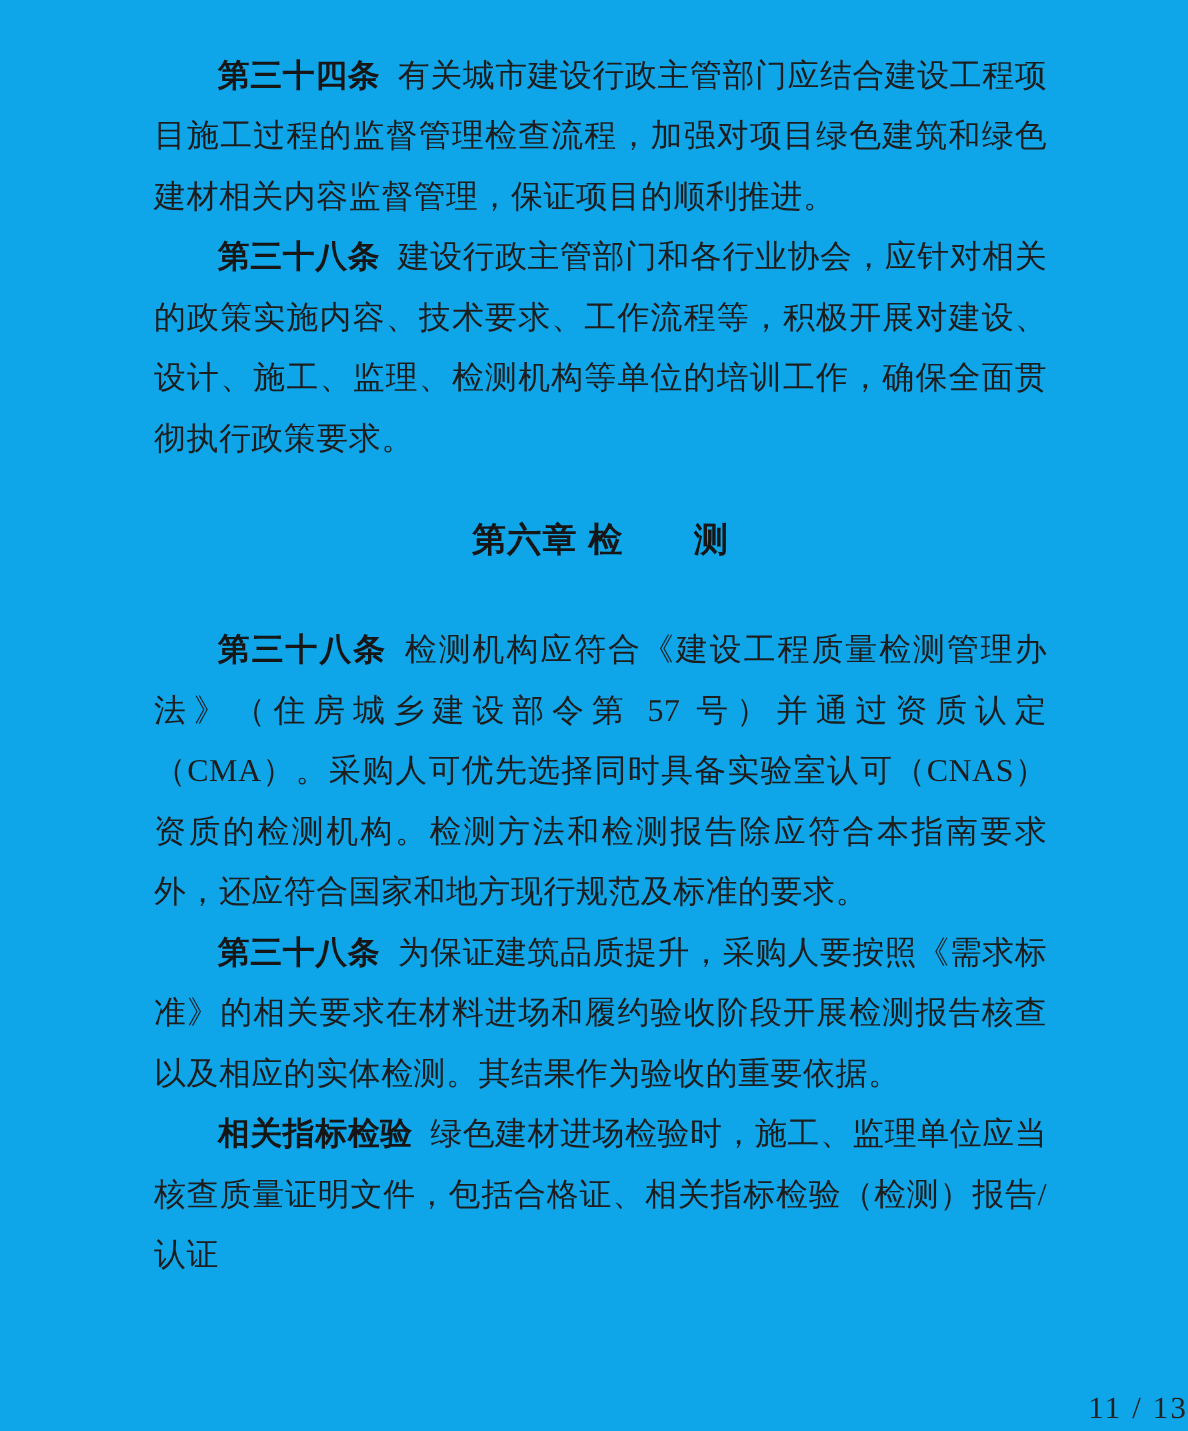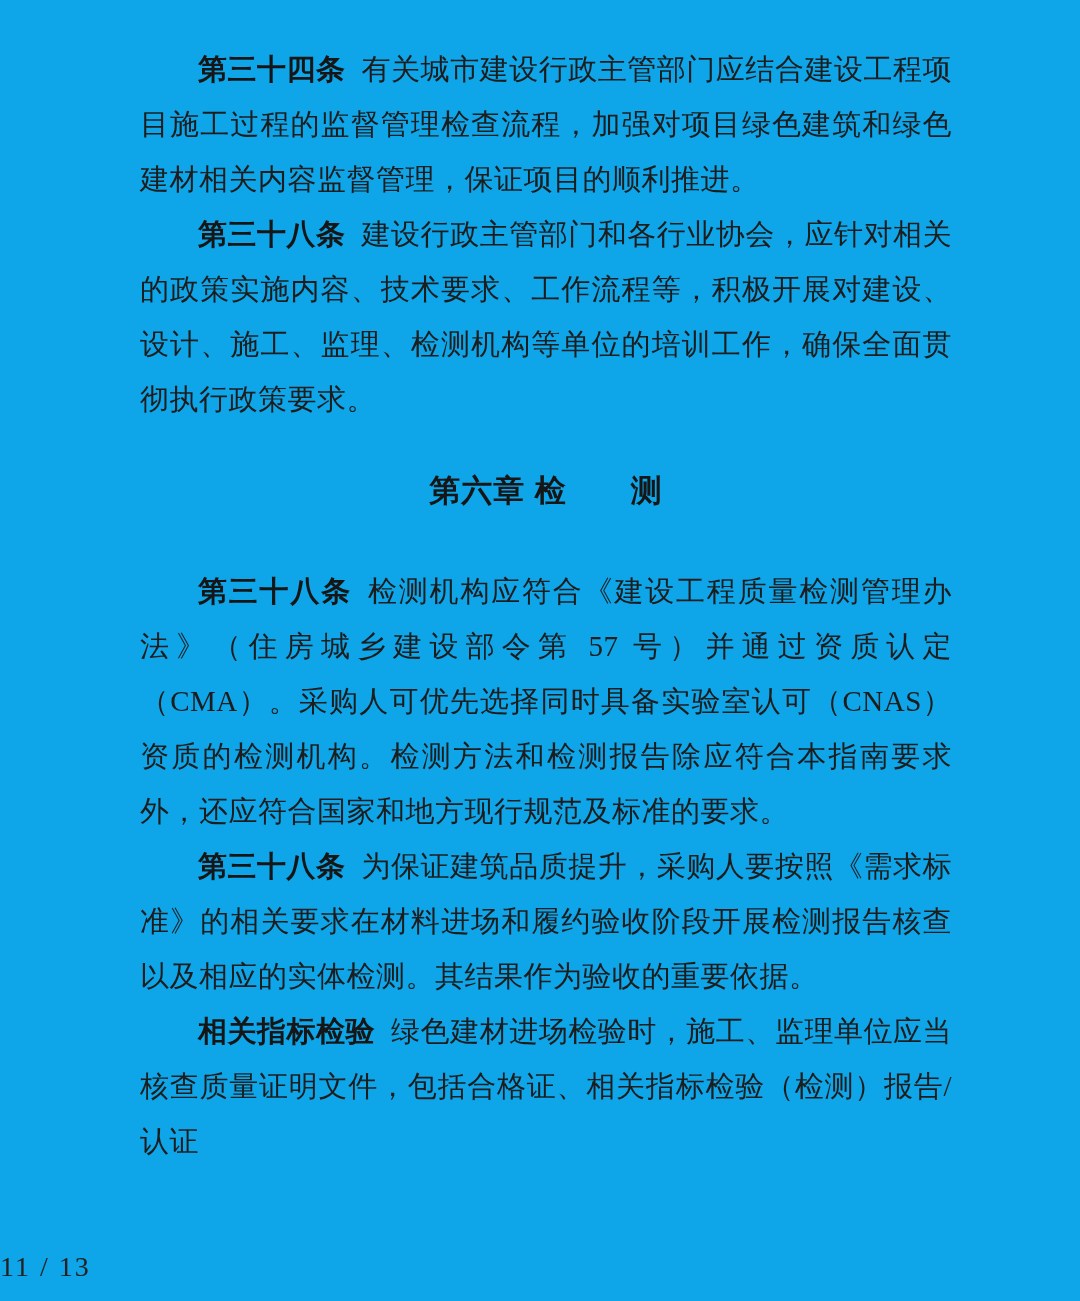--- a/index.html
+++ b/index.html
@@ -42,24 +42,24 @@
     font-family: "Liberation Sans", sans-serif;
     font-weight: 700;
     font-size: 31px;
     line-height: 55px;
     text-align: center;
     color: #161616;
     letter-spacing: 1px;
   }
   .footer {
     position: absolute;
-    bottom: 18px;
+    bottom: 4px;
     left: 0;
     width: 100%;
-    text-align: left;
+    text-align: right;
     font-size: 28px;
     color: #222222;
     letter-spacing: 2px;
   }
 </style>
 </head>
 <body>
 
 <div class="page">
   <div class="content">

